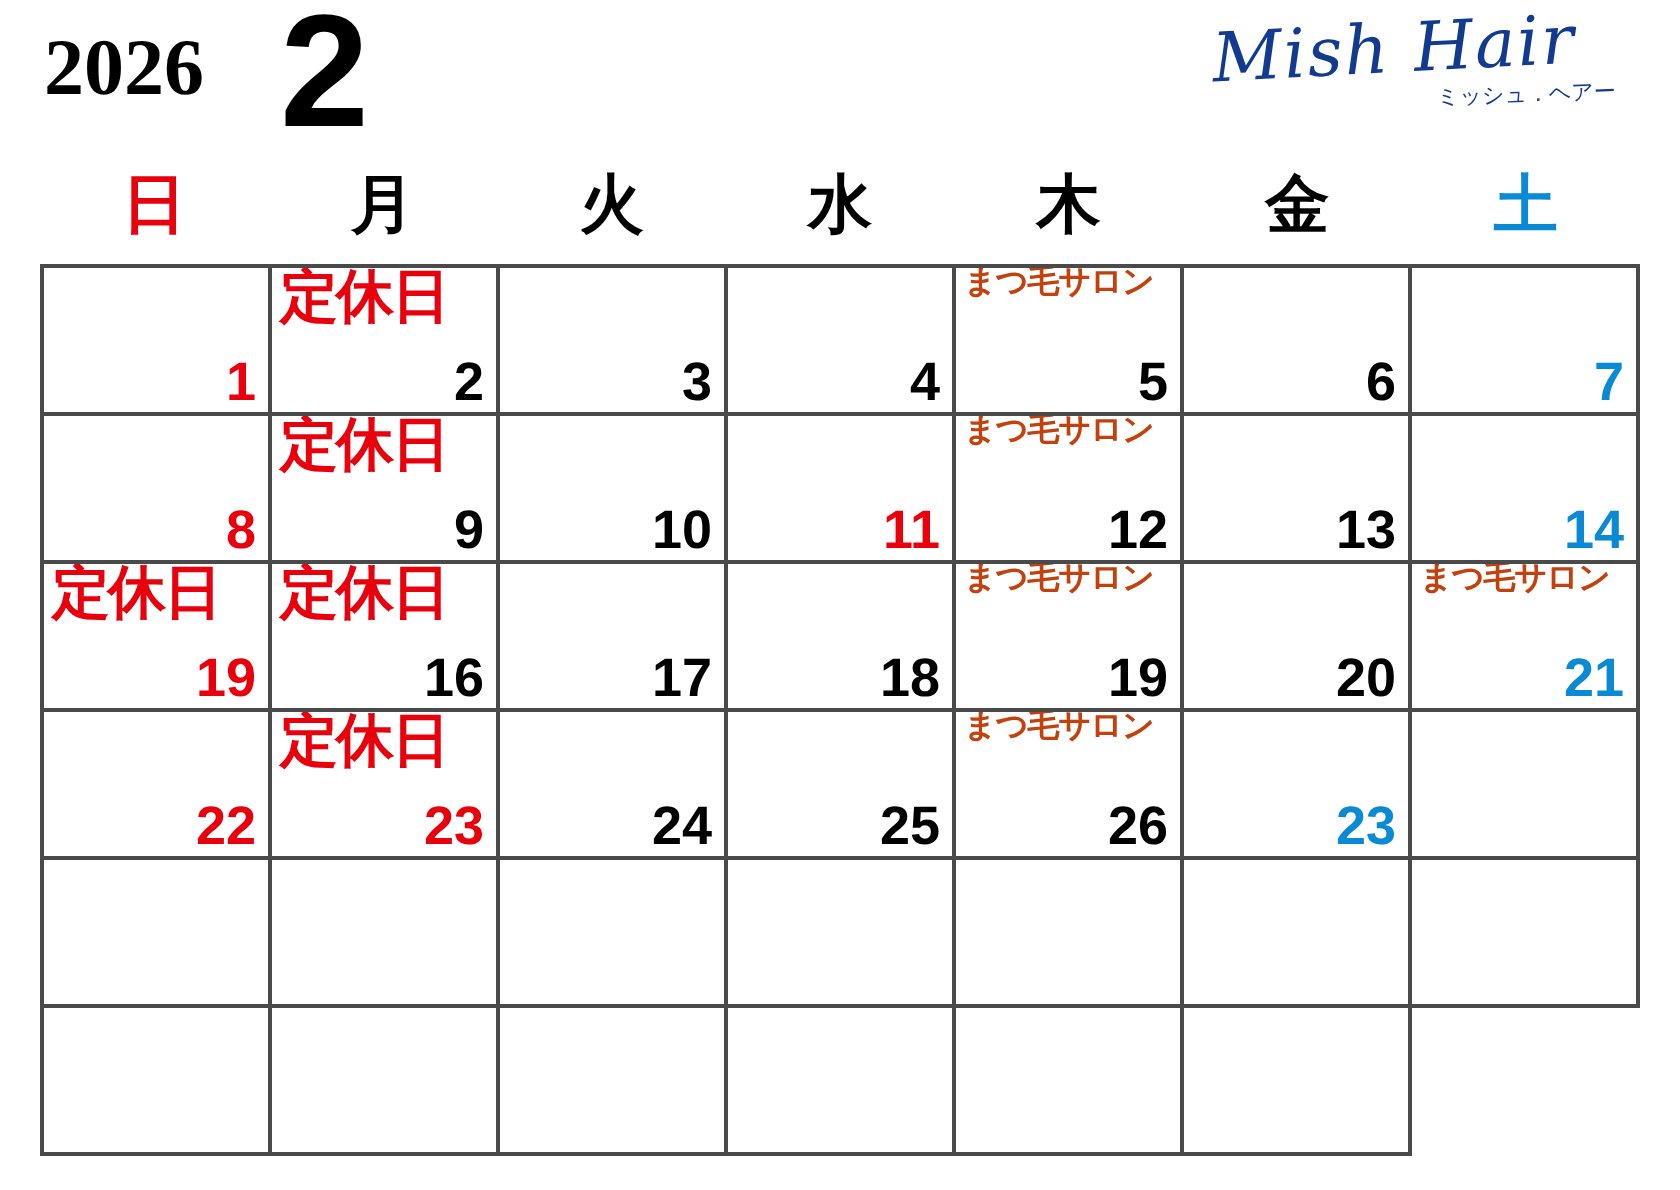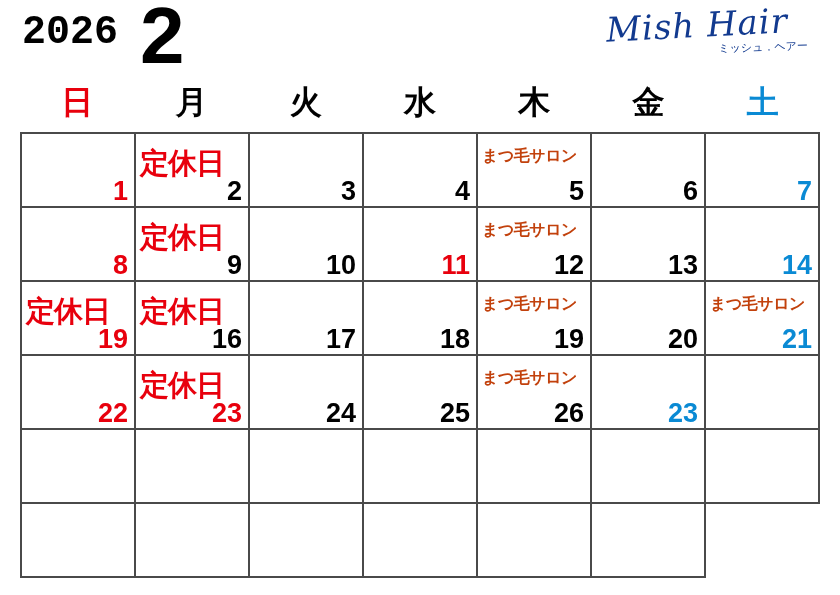--- a/index.html
+++ b/index.html
@@ -27,21 +27,21 @@
     height: 82px;
   }
   .year {
     position: absolute;
     left: 22px;
     top: 10px;
     font-size: 40px;
     font-weight: bold;
     color: #000000;
     letter-spacing: 0px;
-    font-family: Liberation Mono, monospace;
+    font-family: Liberation Serif, serif;
   }
   .month {
     position: absolute;
     left: 140px;
     top: -10px;
     font-size: 80px;
     font-weight: bold;
     color: #000000;
     font-family: "Liberation Sans", sans-serif;
   }
@@ -105,21 +105,21 @@
   .cell {
     border-right: 2px solid #4a4a4a;
     border-bottom: 2px solid #4a4a4a;
     position: relative;
     box-sizing: border-box;
     overflow: hidden;
   }
   .note {
     position: absolute;
     left: 4px;
-    top: 14px;
+    top: 0;
     font-weight: bold;
     line-height: 1.05;
     white-space: nowrap;
   }
   .note-holiday {
     color: #e8000d;
     font-size: 29px;
     letter-spacing: -1px;
   }
   .note-salon {

